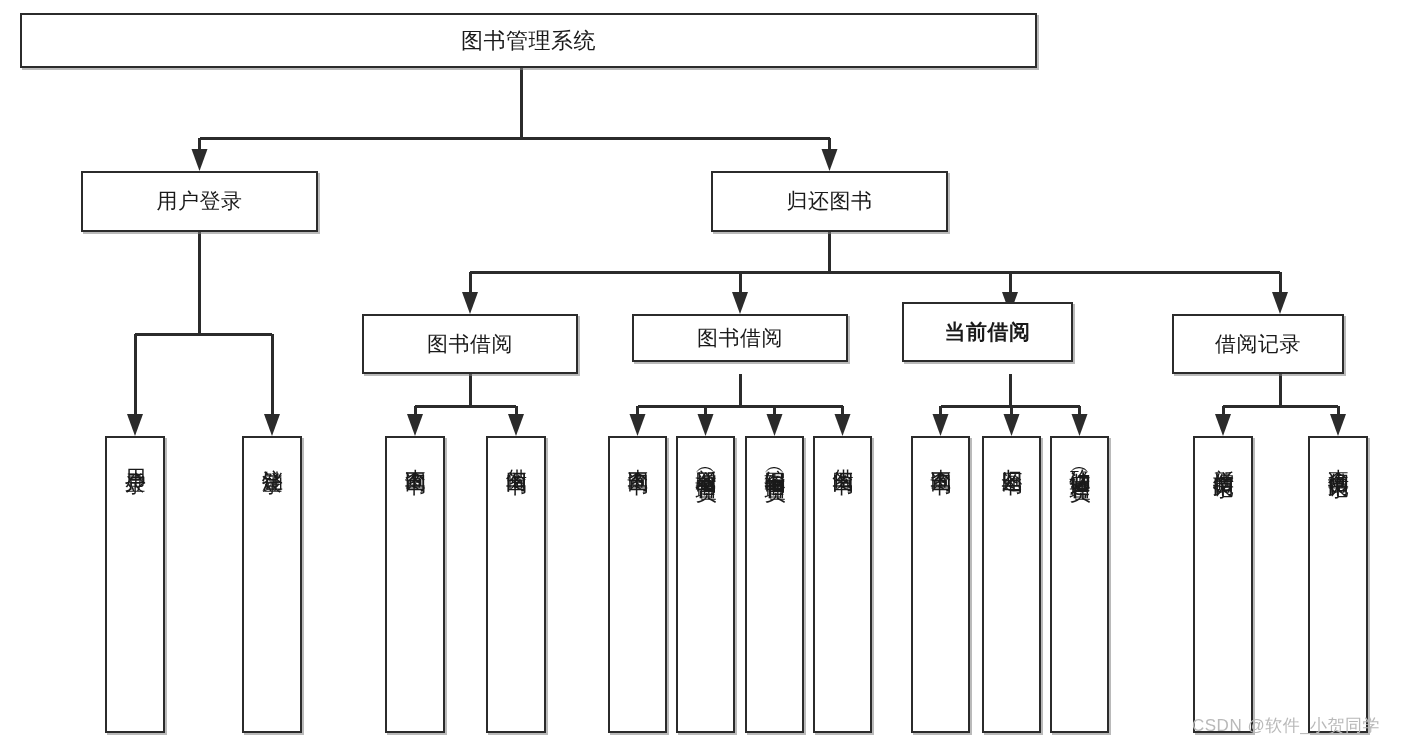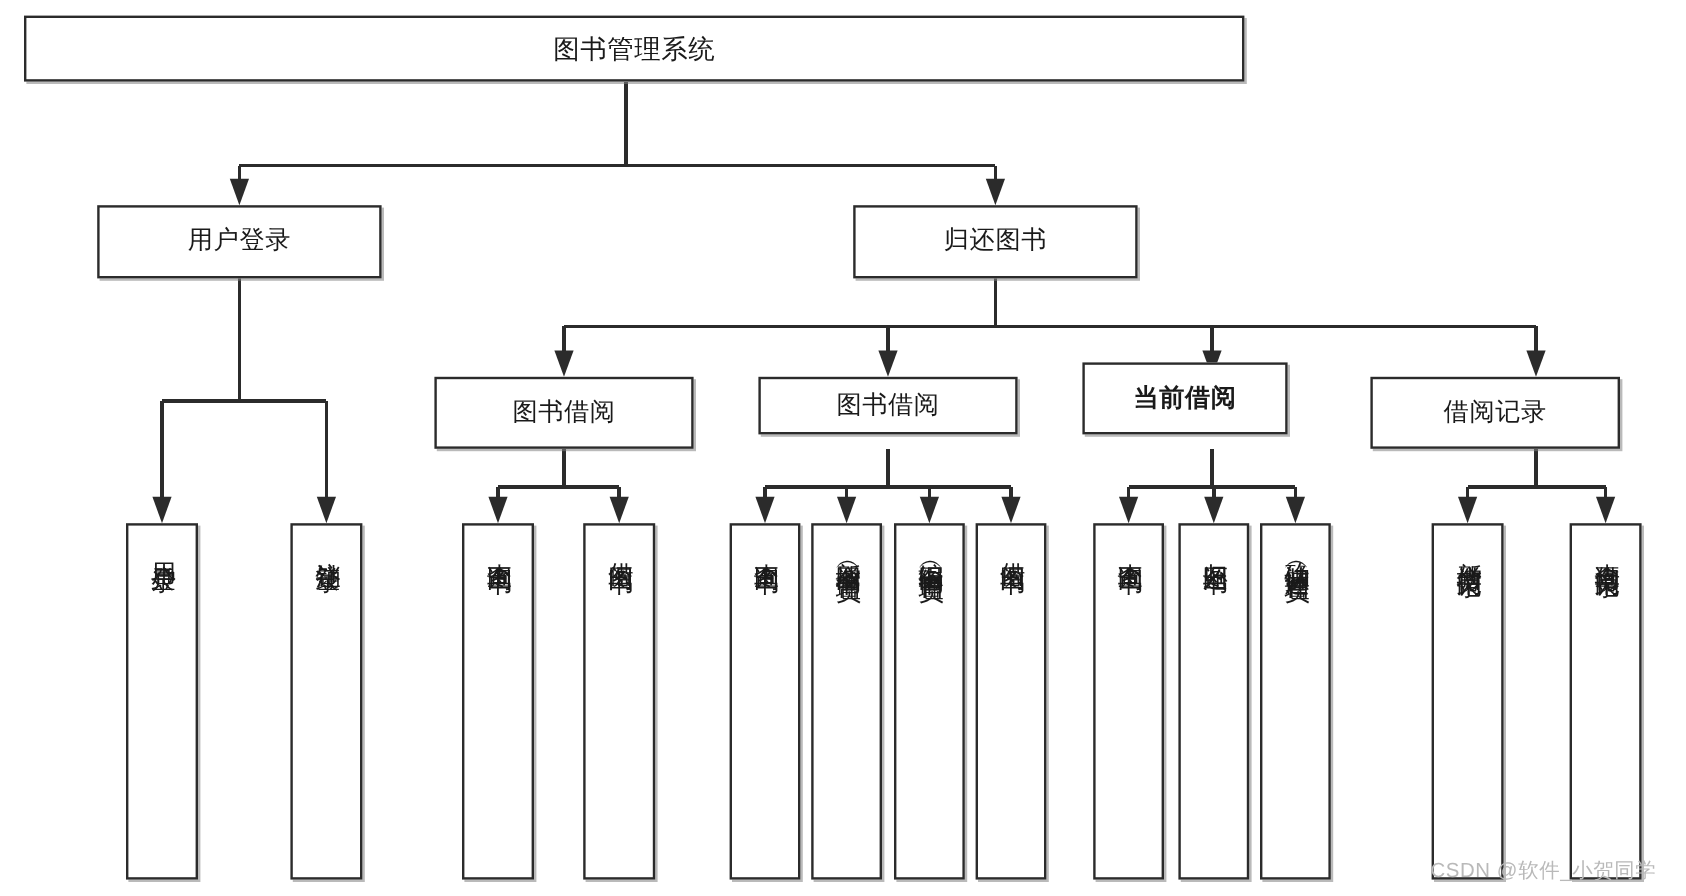--- a/index.html
+++ b/index.html
@@ -140,21 +140,21 @@
       </div>
       <div class="node horizontal" style="left: 362px; top: 314px; width: 216px; height: 60px;">
         <span class="label">图书借阅</span>
       </div>
       <div class="node horizontal" style="left: 632px; top: 314px; width: 216px; height: 48px;">
         <span class="label">图书借阅</span>
       </div>
       <div class="node horizontal" style="left: 902px; top: 302px; width: 171px; height: 60px; font-weight: bold;">
         <span class="label">当前借阅</span>
       </div>
-      <div class="node horizontal" style="left: 1142px; top: 314px; width: 208px; height: 60px;">
+      <div class="node horizontal" style="left: 1172px; top: 314px; width: 172px; height: 60px;">
         <span class="label">借阅记录</span>
       </div>
       <div class="node vertical" style="left: 105px; top: 436px; width: 60px; height: 297px;">
         <span class="label">用户登录</span>
       </div>
       <div class="node vertical" style="left: 242px; top: 436px; width: 60px; height: 297px;">
         <span class="label">注销登录</span>
       </div>
       <div class="node vertical" style="left: 385px; top: 436px; width: 60px; height: 297px;">
         <span class="label">查询图书</span>

